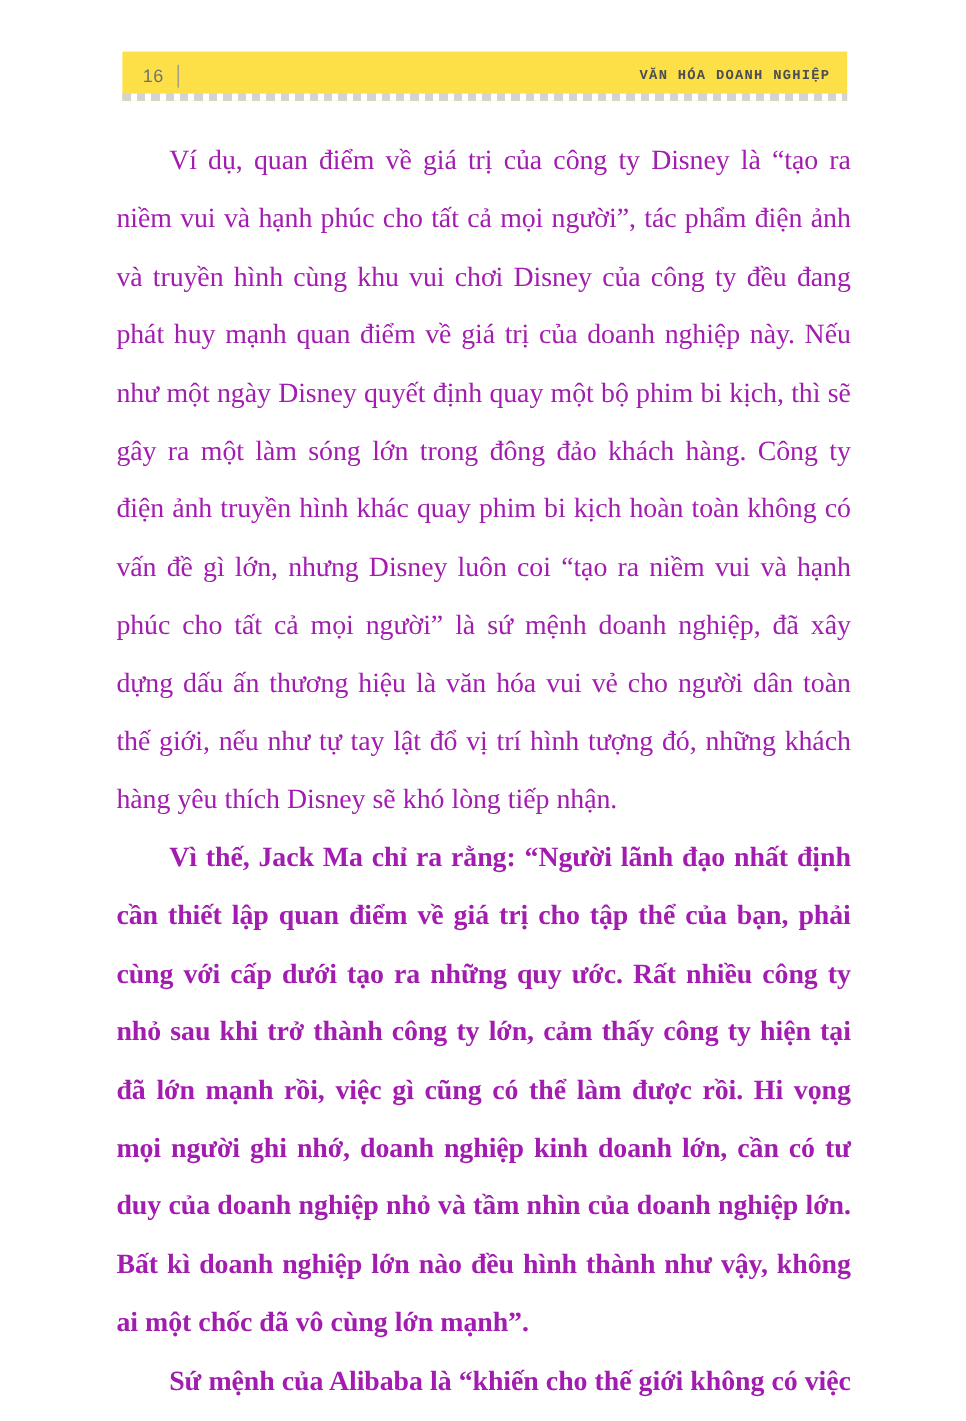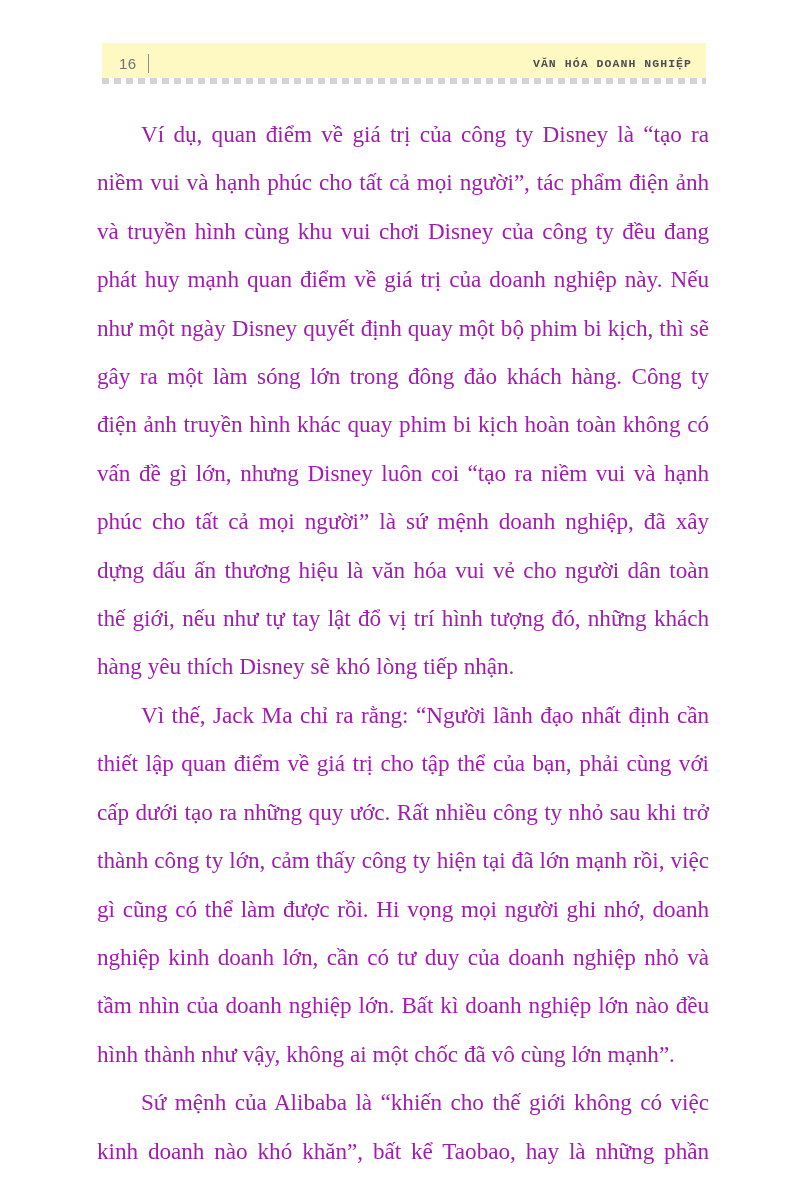--- a/index.html
+++ b/index.html
@@ -21,21 +21,21 @@
     background: #ffffff;
   }
 
   
   .header-bar {
     position: absolute;
     left: 102px;
     top: 43px;
     width: 604px;
     height: 41px;
-    background: #fef9c3;
+    background: #fde047;
     display: flex;
     align-items: center;
     box-sizing: border-box;
     padding: 0 14px 0 17px;
   }
 
   
   .header-scallop {
     position: absolute;
     left: 102px;
@@ -100,20 +100,21 @@
     font-family: "Liberation Serif", serif;
     font-size: 23.2px;
     line-height: 48.4px;
     color: #a21caf;
     letter-spacing: -0.05px;
     word-spacing: 0.2px;
   }
 
   .para + .para {
     margin-top: 0px;
+    font-weight: bold;
   }
 
   .para:last-child { text-align: justify; }
 </style>
 </head>
 <body>
 
 <div class="page">
 
   <div class="header-bar">

